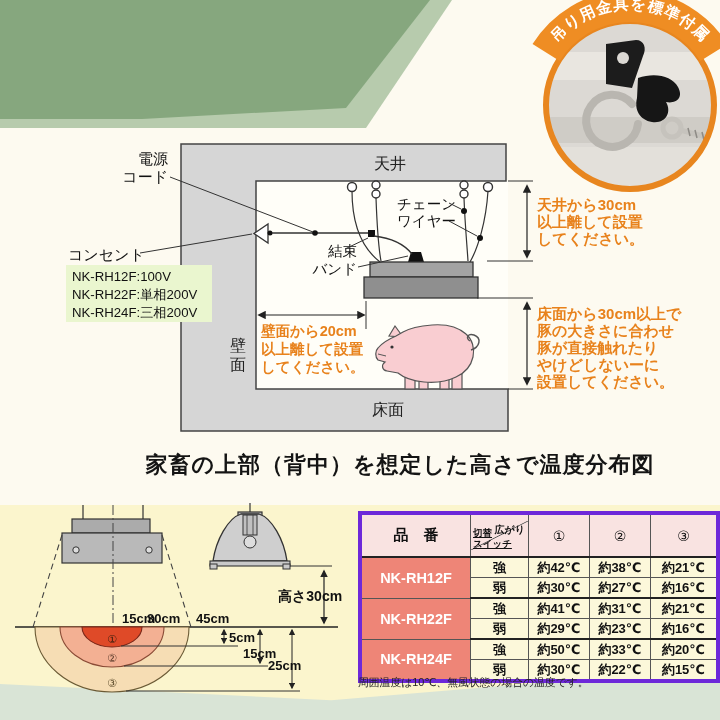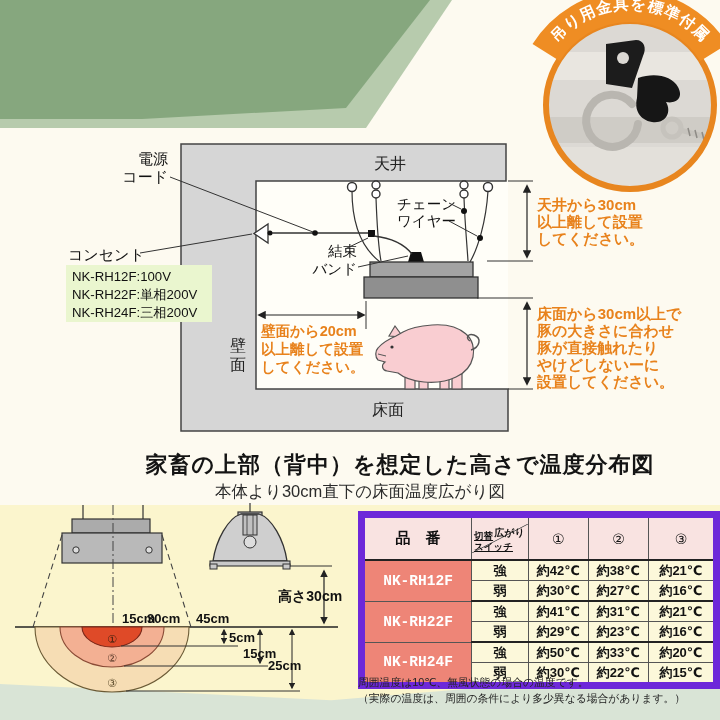--- a/index.html
+++ b/index.html
@@ -14,30 +14,30 @@
   #sage-band{position:absolute;left:0;top:660px;width:720px;height:60px;background:#d9e4d6;
              clip-path:polygon(0% 40%,46% 67%,100% 13%,100% 100%,0% 100%);}
   
   #section-title{position:absolute;left:0;top:450px;width:720px;text-align:center;
                  font-size:22px;font-weight:bold;color:#141414;letter-spacing:1px;margin-left:40px;}
   #section-subtitle{position:absolute;left:0;top:481px;width:720px;text-align:center;
                     font-size:16.5px;color:#2b2b2b;}
   
   #temp-table{position:absolute;left:358px;top:511px;border-collapse:collapse;
               table-layout:fixed;background:#fcf8da;}
-  #temp-table{border:7px solid #6d28d9;}
+  #temp-table{border:4px solid #6d28d9;}
   #temp-table th,#temp-table td{border:1px solid #555;padding:0;text-align:center;
               overflow:hidden;color:#111;}
   #temp-table thead th{background:#f9e3e1;height:41px;border-bottom:2px solid #222;}
   #temp-table .col-product{width:108px;}
   #temp-table .col-switch{width:57px;}
   #temp-table .col-t{width:60px;}
   #temp-table .col-t3{width:65px;}
   #temp-table td{height:19px;font-size:13px;font-weight:600;background:#fcf8da;}
-  #temp-table td.model{background:#ee8577;color:#ffffff;font-size:14.5px;font-weight:bold;font-family:Liberation Mono, monospace;}
+  #temp-table td.model{background:#ee8577;color:#ffffff;font-size:14.5px;font-weight:bold;}
   #temp-table tr.group-end td{border-bottom:2px solid #222;}
   .product-h{font-size:15px;font-weight:bold;}
   .diag-cell{position:relative;width:100%;height:29px;
      background-image:linear-gradient(to bottom right,transparent calc(50% - 0.8px),#555 50%,transparent calc(50% + 0.8px));}
   .diag-top{position:absolute;top:2px;right:3px;font-size:10px;font-weight:bold;}
   .diag-bottom{position:absolute;bottom:1px;left:2px;font-size:9.5px;font-weight:bold;
                line-height:1.1;white-space:pre-line;text-align:left;text-decoration:underline;}
   .circ-h{font-size:14px;font-weight:normal;}
   #footnote{position:absolute;left:358px;top:675px;font-size:10.8px;color:#222;line-height:1.45;}
   svg text{font-family:"Liberation Sans","DejaVu Sans",sans-serif;}
@@ -186,21 +186,20 @@
                  C475,348 472,339 466,334 C458,327 445,324 432,325 C420,326 410,328 403,332
                  L396,336 C389,339 382,343 378,348 Z"></path>
       </g>
       <path d="M471,350 C480,347 482,338 474,335 C468,333 465,338 470,341" fill="none" stroke="#555" stroke-width="1.4"></path>
       <circle cx="392" cy="347" r="1.6" fill="#333"></circle>
       <path d="M378,354 L386,356" stroke="#555" stroke-width="1" fill="none"></path>
     </g>
   </svg>
 
   <div id="section-title">家畜の上部（背中）を想定した高さで温度分布図</div>
-  <div id="section-subtitle">本体より30cm直下の床面温度広がり図</div>
 
   <svg class="abs" style="left:0;top:495px" width="360" height="225" viewBox="0 495 360 225">
     <defs>
       <marker id="ahB" viewBox="0 0 10 10" refX="8" refY="5" markerWidth="6.5" markerHeight="6.5" orient="auto-start-reverse">
           <path d="M0,0 L10,5 L0,10 Z" fill="#222"></path>
         </marker>
     </defs>
 
     <g>
       <path d="M83,505 V519 M143,505 V519" stroke="#333" stroke-width="1.2" fill="none"></path>
@@ -307,16 +306,15 @@
         <td>弱</td>
         <td>約30℃</td>
         <td>約22℃</td>
         <td>約15℃</td>
       </tr>
     </tbody>
   </table>
 
   <div id="footnote">
     <div>周囲温度は10℃、無風状態の場合の温度です。</div>
-    <div>（実際の温度は、周囲の条件により多少異なる場合があります。）</div>
   </div>
 
 </div>
 
 </body></html>

